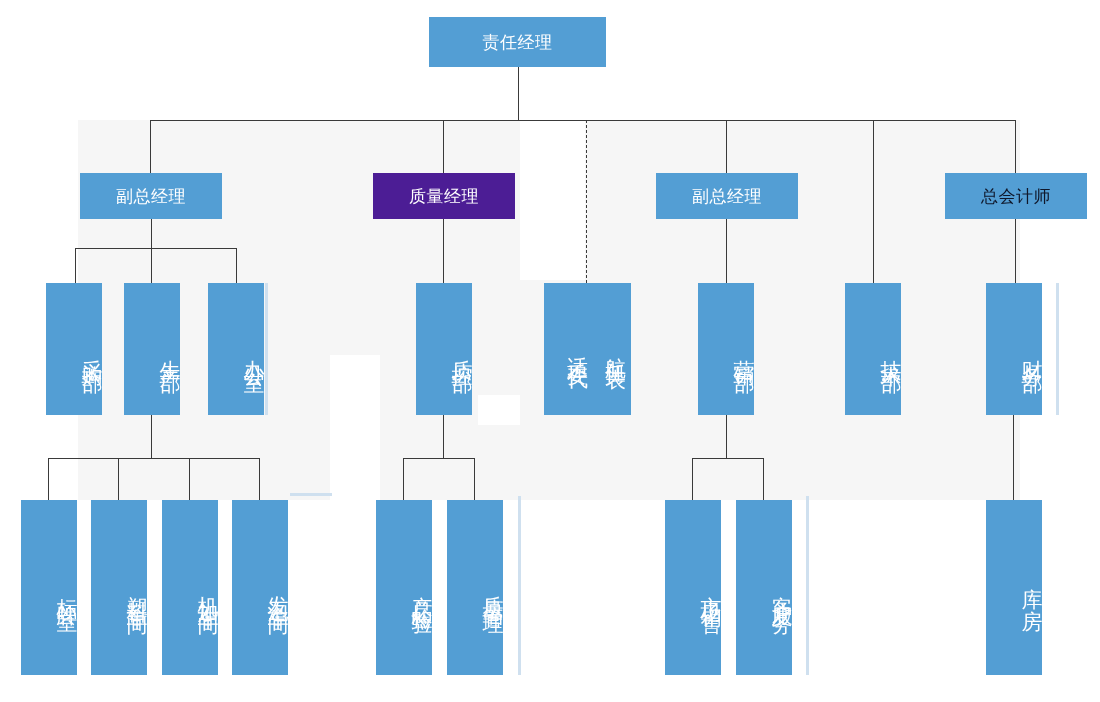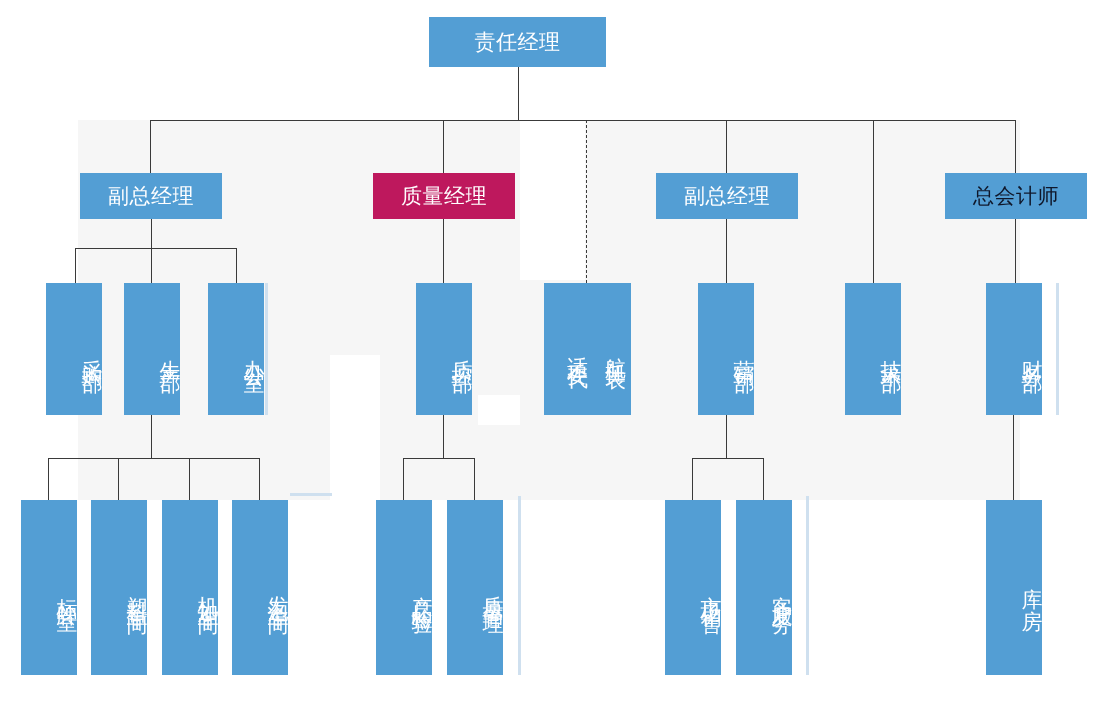--- a/index.html
+++ b/index.html
@@ -46,21 +46,21 @@
     background: #539ED4;
     color: #ffffff;
     box-sizing: border-box;
     display: flex;
     align-items: center;
     justify-content: center;
     line-height: 1.0;
     letter-spacing: 0.5px;
   }
   .node.horiz {
-    font-size: 21px;
+    font-size: 17px;
   }
   .node.vert {
     writing-mode: vertical-rl;
     text-orientation: upright;
     font-size: 21px;
     letter-spacing: 6px;
     padding-top: 6px;
     align-items: flex-start;
     justify-content: center;
   }
@@ -108,21 +108,21 @@
   <div class="line-h" style="left: 150px; top: 120px; width: 866px; background: rgb(58, 58, 58);"></div>
 
   <div class="line-v" style="left: 150px; top: 120px; height: 53px; background: rgb(58, 58, 58);"></div>
   <div class="line-v" style="left: 443px; top: 120px; height: 53px; background: rgb(58, 58, 58);"></div>
   <div class="line-v dashed" style="left: 586px; top: 120px; height: 163px; border-left-color: rgb(58, 58, 58);"></div>
   <div class="line-v" style="left: 726px; top: 120px; height: 53px; background: rgb(58, 58, 58);"></div>
   <div class="line-v" style="left: 873px; top: 120px; height: 163px; background: rgb(58, 58, 58);"></div>
   <div class="line-v" style="left: 1015px; top: 120px; height: 53px; background: rgb(58, 58, 58);"></div>
 
   <div class="node horiz" style="left: 80px; top: 173px; width: 142px; height: 46px; background: rgb(83, 158, 212); color: rgb(255, 255, 255);">副总经理</div>
-  <div class="node horiz" style="left: 373px; top: 173px; width: 142px; height: 46px; background: #be185d; color: rgb(255, 255, 255);">质量经理</div>
+  <div class="node horiz" style="left: 373px; top: 173px; width: 142px; height: 46px; background: #4c1d95; color: rgb(255, 255, 255);">质量经理</div>
   <div class="node horiz" style="left: 656px; top: 173px; width: 142px; height: 46px; background: rgb(83, 158, 212); color: rgb(255, 255, 255);">副总经理</div>
   <div class="node horiz" style="left: 945px; top: 173px; width: 142px; height: 46px; background: rgb(83, 158, 212); color: #0f172a;">总会计师</div>
 
   <div class="line-v" style="left: 151px; top: 219px; height: 29px; background: rgb(58, 58, 58);"></div>
   <div class="line-h" style="left: 75px; top: 248px; width: 161px; background: rgb(58, 58, 58);"></div>
   <div class="line-v" style="left: 75px; top: 248px; height: 35px; background: rgb(58, 58, 58);"></div>
   <div class="line-v" style="left: 151px; top: 248px; height: 35px; background: rgb(58, 58, 58);"></div>
   <div class="line-v" style="left: 236px; top: 248px; height: 35px; background: rgb(58, 58, 58);"></div>
 
   <div class="line-v" style="left: 443px; top: 219px; height: 64px; background: rgb(58, 58, 58);"></div>

